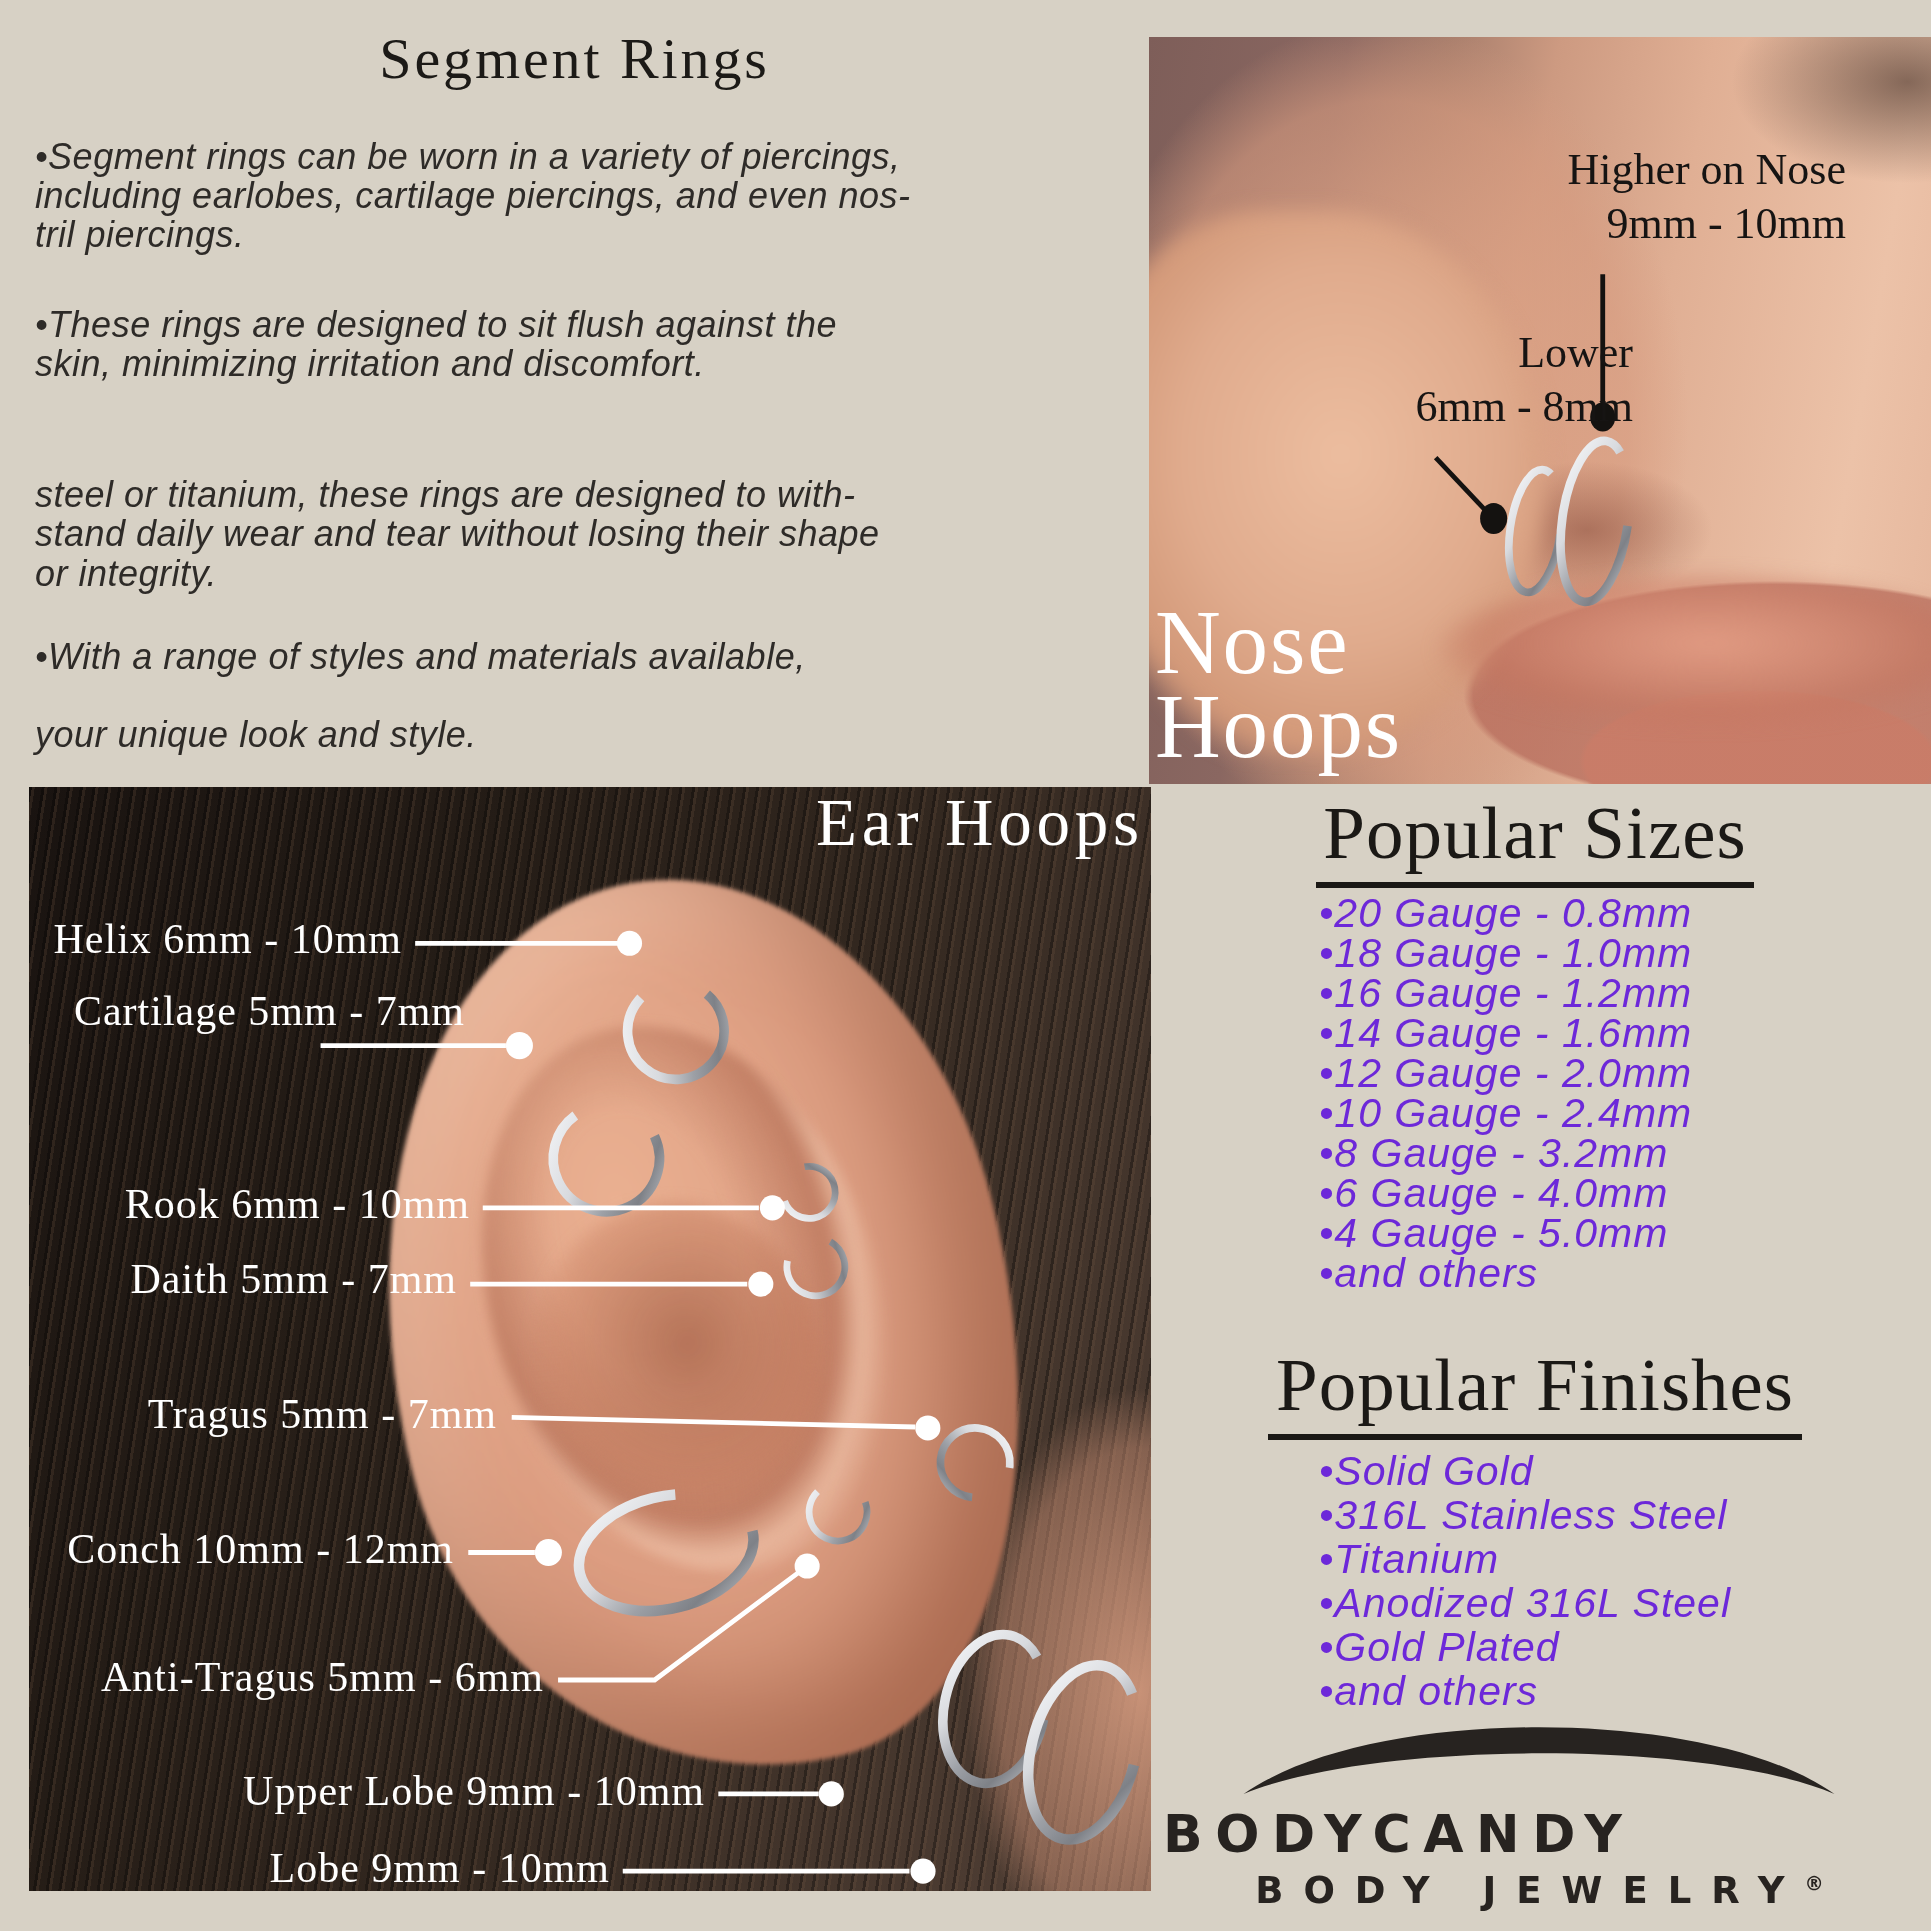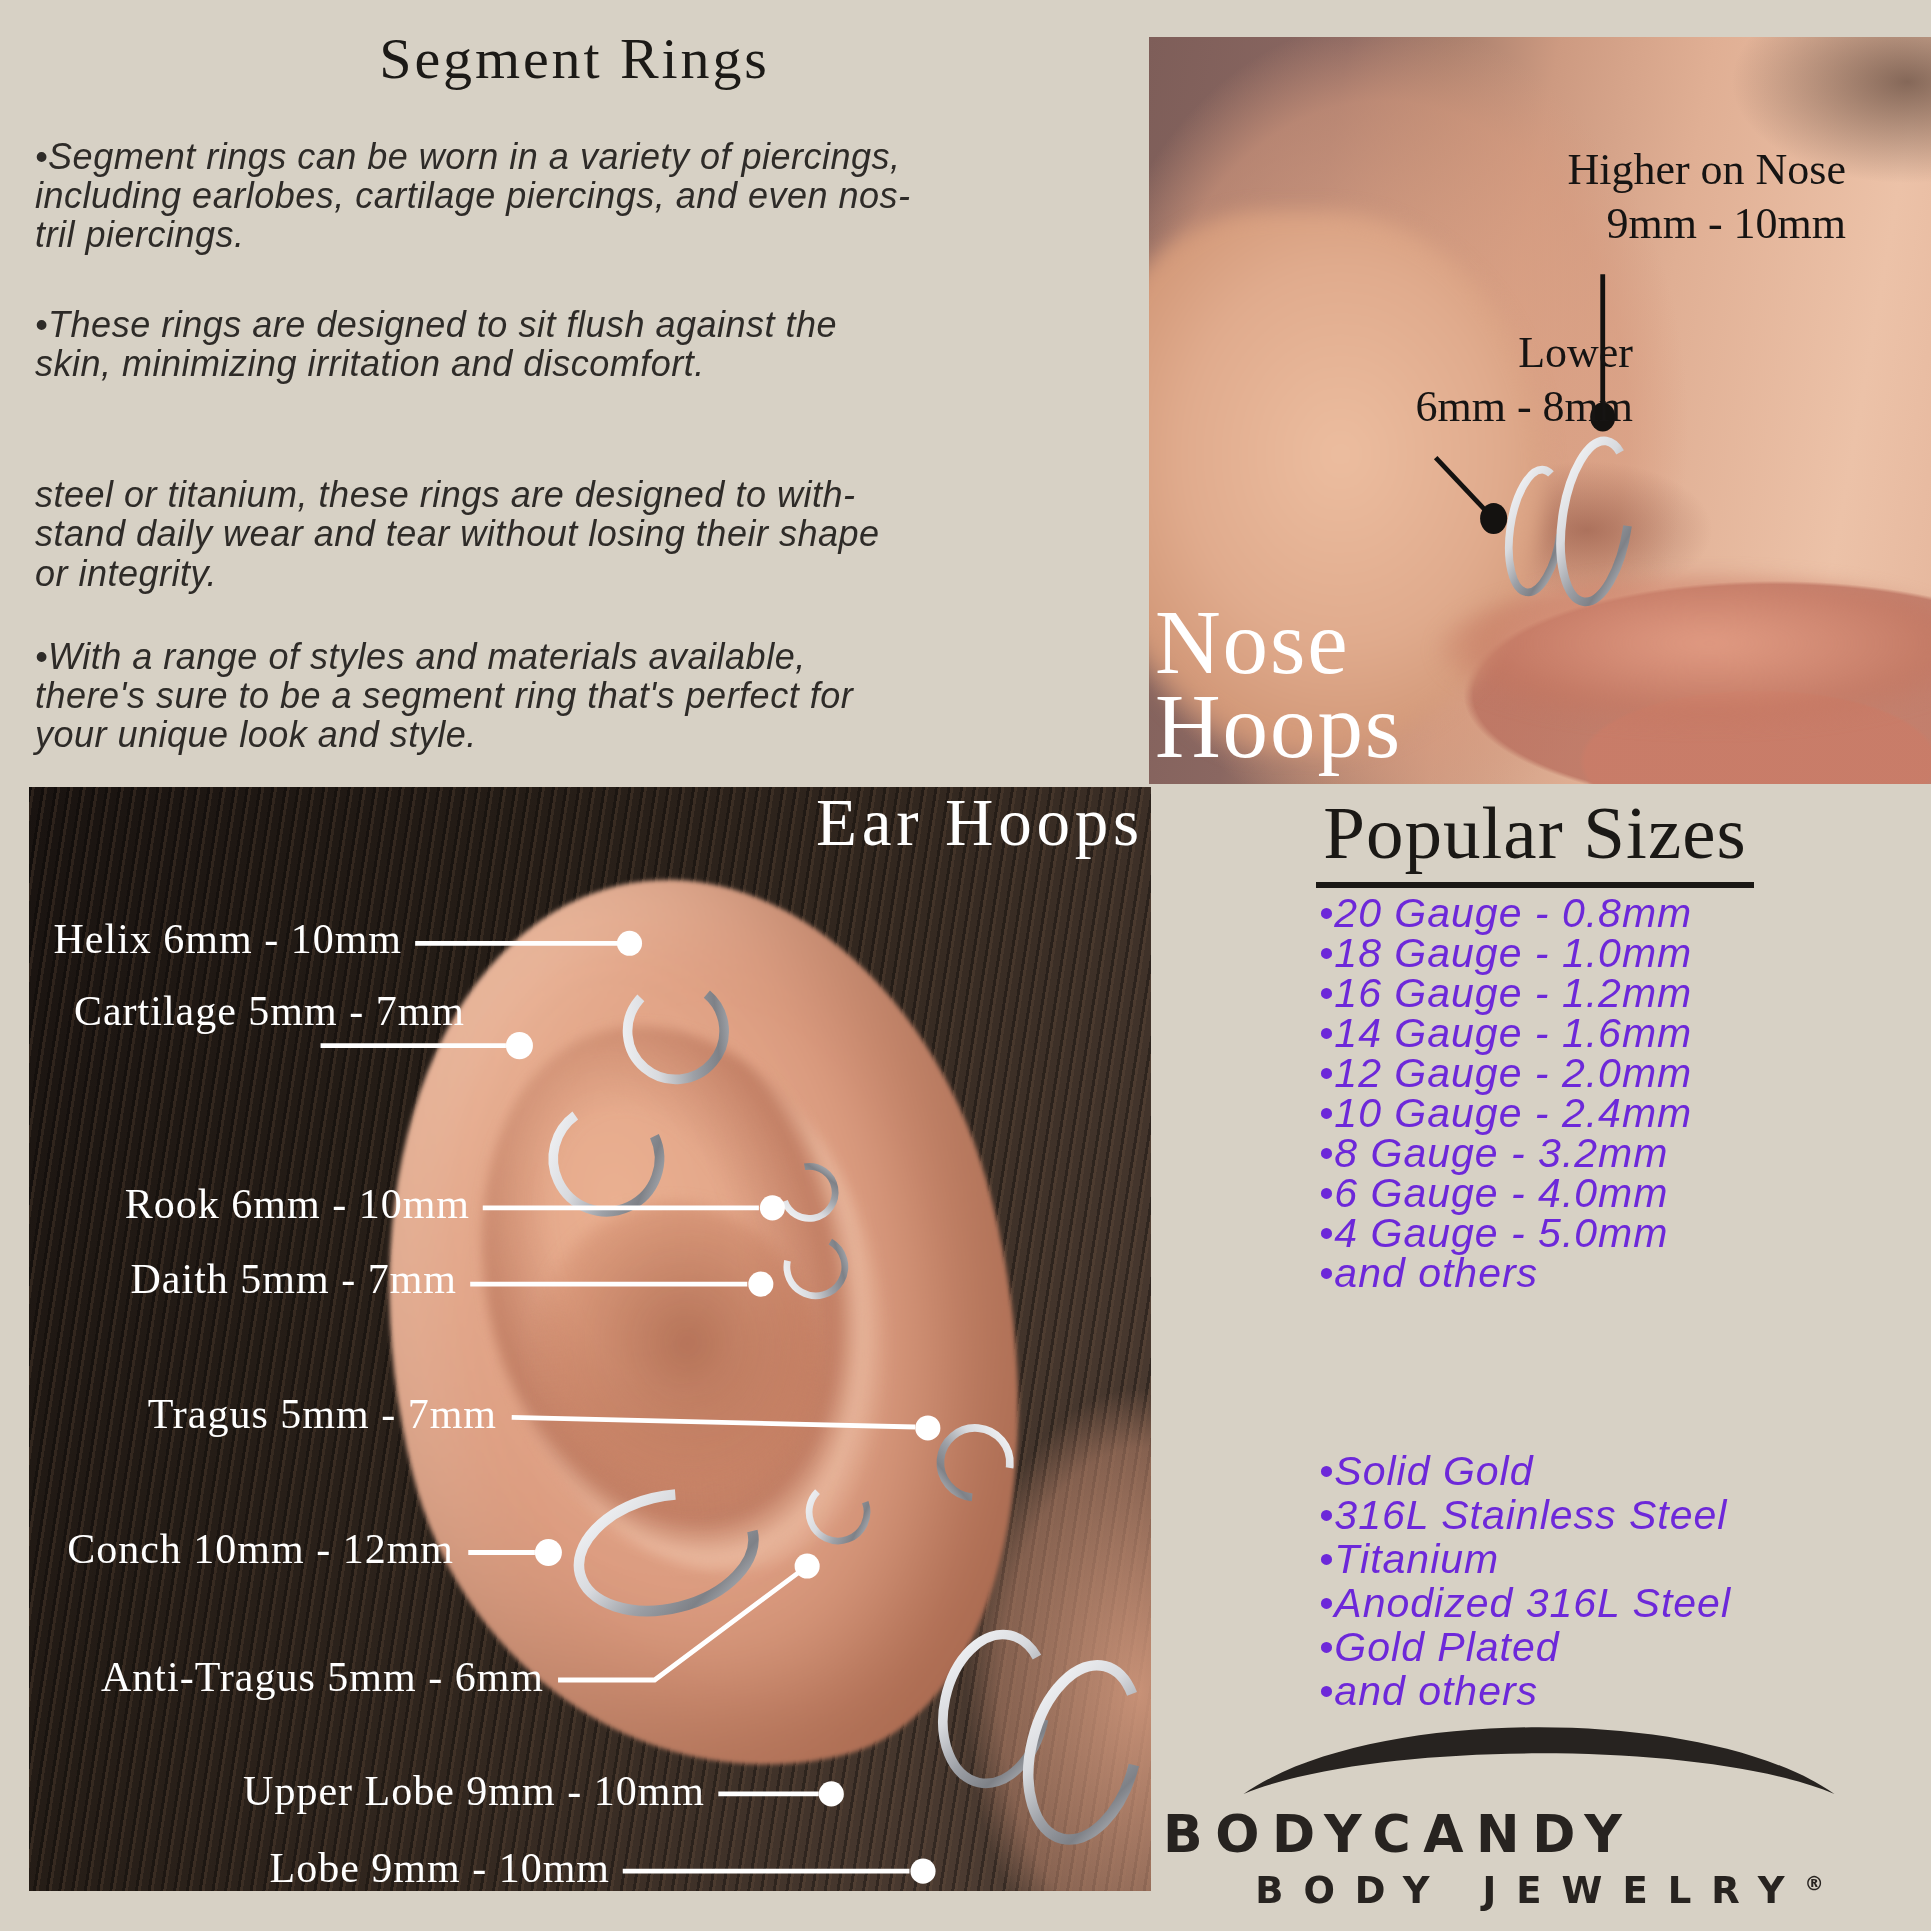--- a/index.html
+++ b/index.html
@@ -194,21 +194,21 @@
     <span>skin, minimizing irritation and discomfort.</span>
   </div>
   <div class="seg-par" style="top:436px;">
     <br>
     <span>steel or titanium, these rings are designed to with-</span><br>
     <span>stand daily wear and tear without losing their shape</span><br>
     <span>or integrity.</span>
   </div>
   <div class="seg-par" style="top:637px;">
     <span>•With a range of styles and materials available,</span><br>
-    <span>there's sure to be a segment ring that's perfect for</span><br>
+    <br>
     <span>your unique look and style.</span>
   </div>
 
   <div class="photo-title nose-title">
     <div>Nose</div>
     <div>Hoops</div>
   </div>
 
   <div class="nose-label" style="left:1363px;top:143px;width:483px;">
     <div>Higher on Nose</div>
@@ -240,20 +240,23 @@
     <div>•16 Gauge - 1.2mm</div>
     <div>•14 Gauge - 1.6mm</div>
     <div>•12 Gauge - 2.0mm</div>
     <div>•10 Gauge - 2.4mm</div>
     <div>•8 Gauge - 3.2mm</div>
     <div>•6 Gauge - 4.0mm</div>
     <div>•4 Gauge - 5.0mm</div>
     <div>•and others</div>
   </div>
 
+  <div class="col-title" style="top:1342px;">
+    <span class="u">Popular Finishes</span>
+  </div>
   <div class="col-list finishes-list" style="top:1448px;">
     <div>•Solid Gold</div>
     <div>•316L Stainless Steel</div>
     <div>•Titanium</div>
     <div>•Anodized 316L Steel</div>
     <div>•Gold Plated</div>
     <div>•and others</div>
   </div>
 
   <svg class="overlay" width="1931" height="1931" viewBox="0 0 2000 2000" style="z-index:4;">

